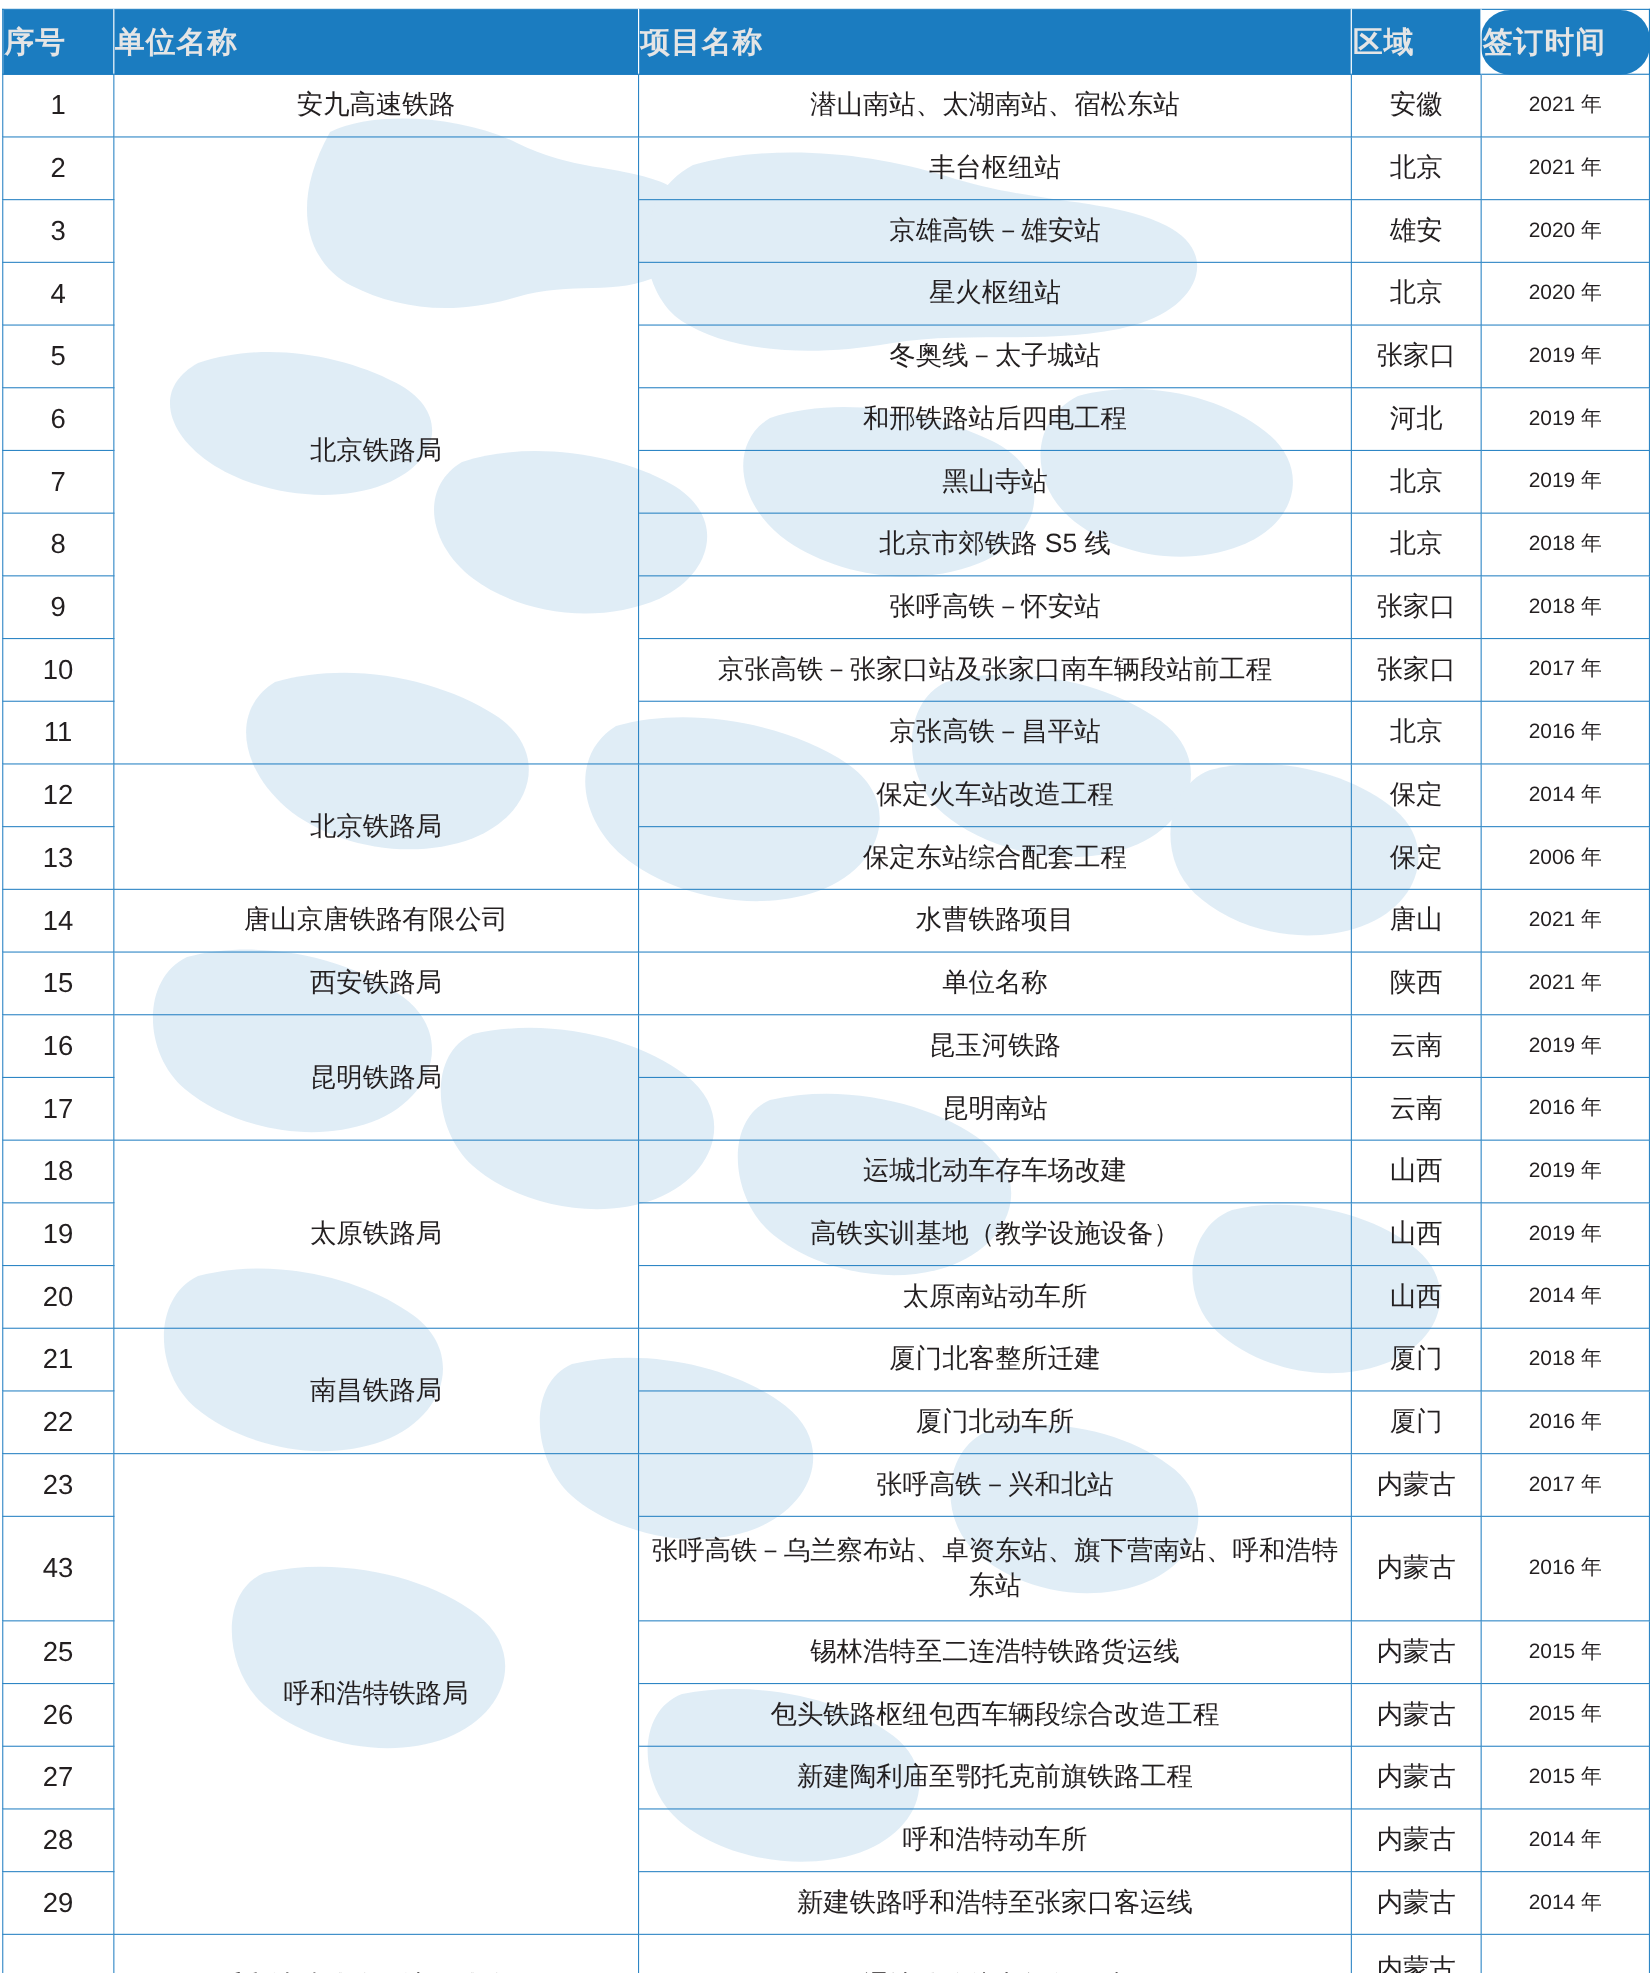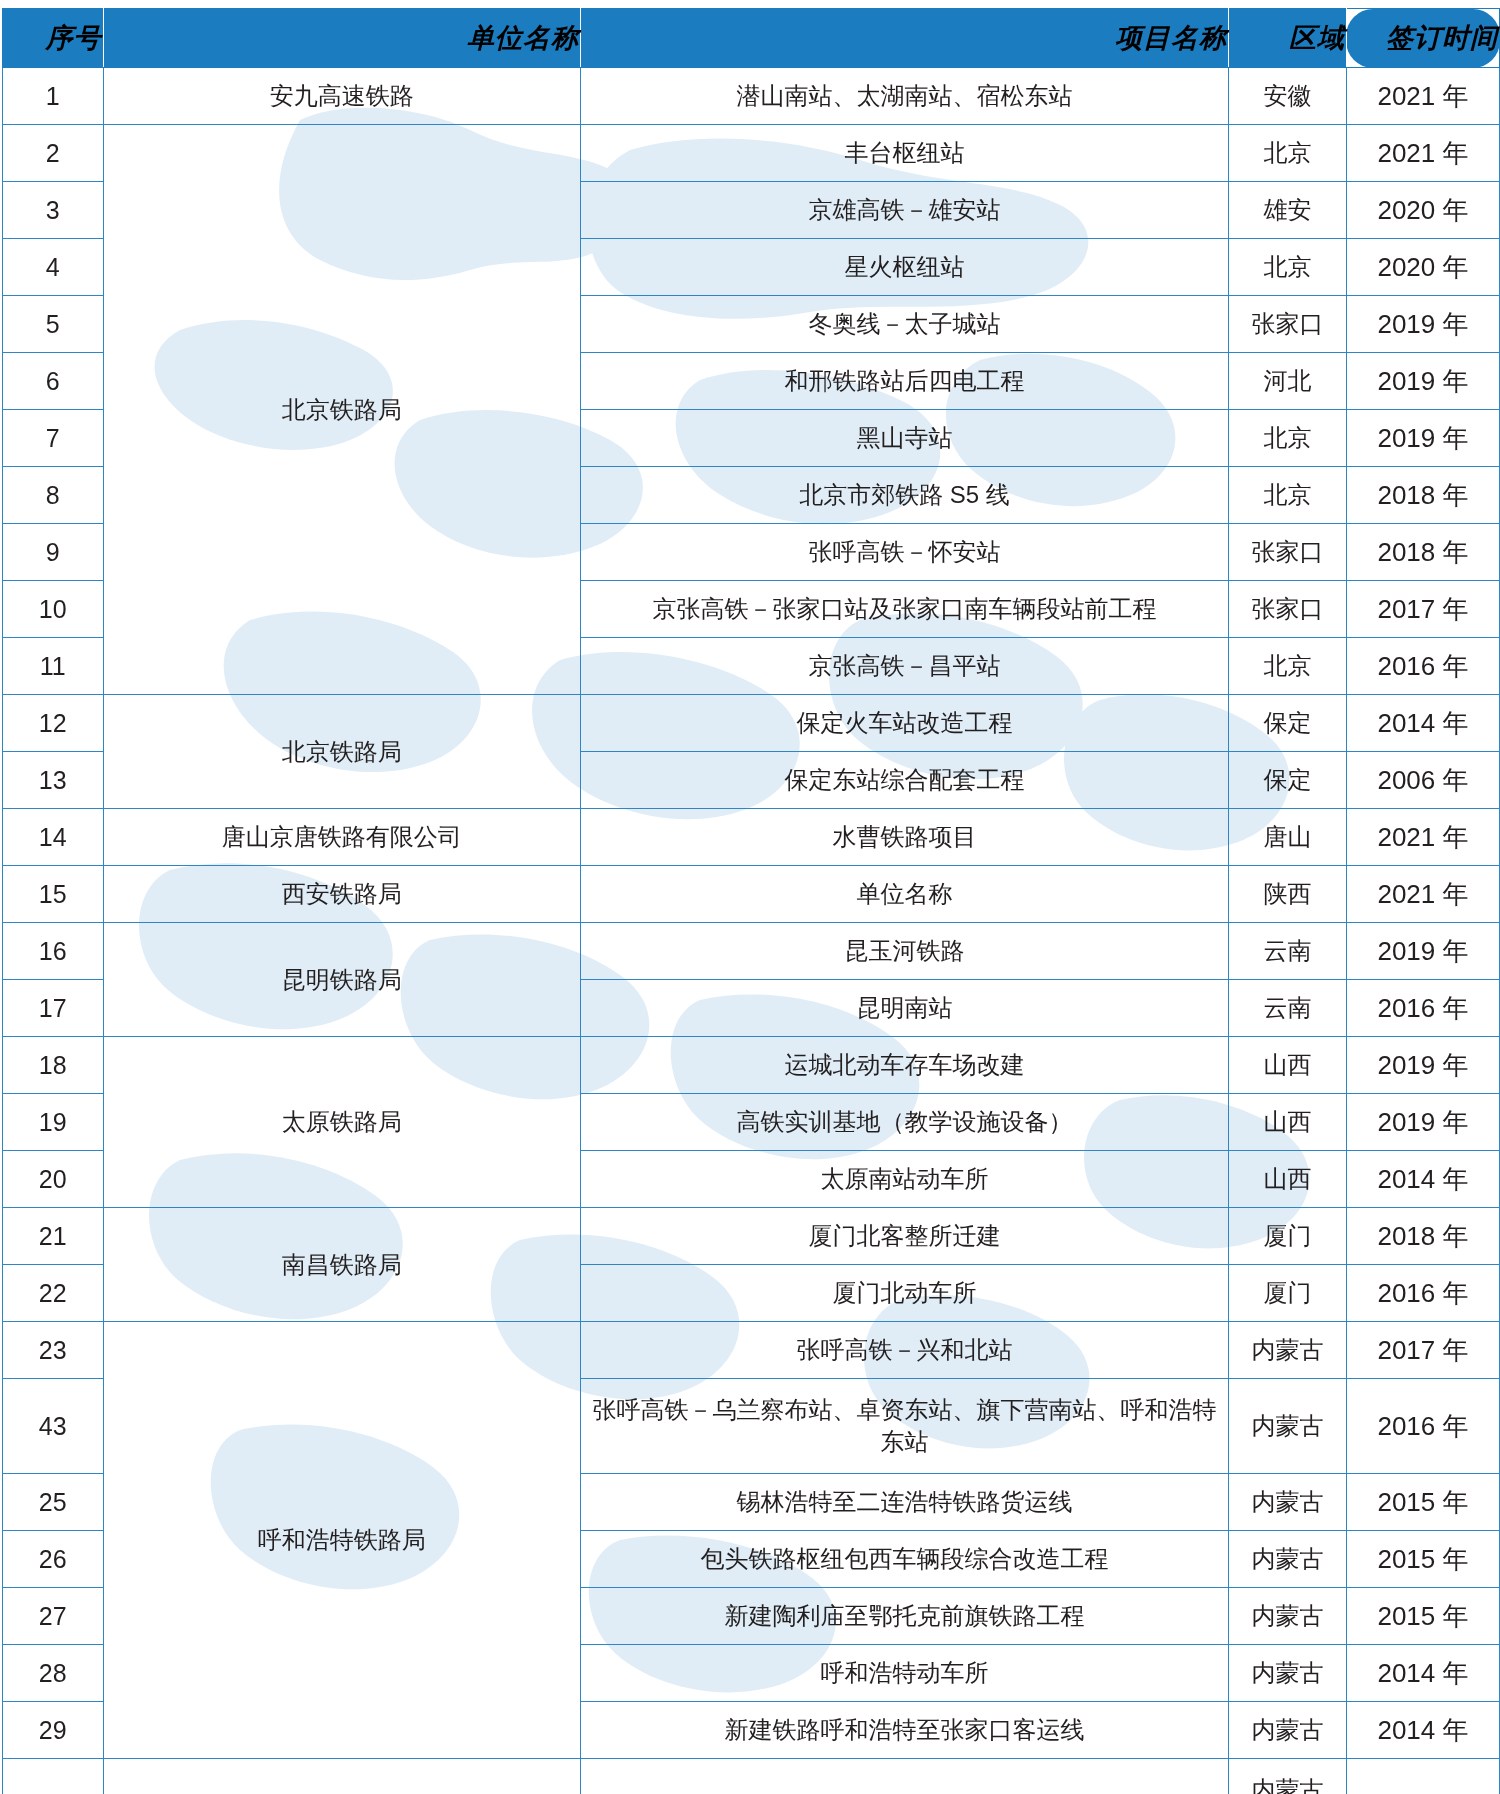--- a/index.html
+++ b/index.html
@@ -40,30 +40,29 @@
     margin: 8px 0 0 2px;
   }
   table.proj col.c-seq   { width: 92px; }
   table.proj col.c-unit  { width: 437px; }
   table.proj col.c-proj  { width: 593px; }
   table.proj col.c-area  { width: 108px; }
   table.proj col.c-date  { width: 140px; }
 
   table.proj thead th {
     background: #1b7cc0;
-    color: #000000;
+    color: #e5e5e5;
     font-size: 27px;
     font-weight: bold;
     letter-spacing: 1px;
     height: 56px;
     border: 1px solid #1b7cc0;
     border-right-color: #ffffff;
-    text-align: right;
+    text-align: left;
     vertical-align: middle;
-    font-style: italic;
   }
   table.proj thead th:last-child { border-right-color: #1b7cc0; border-radius: 27px; }
 
   table.proj td {
     border: 1px solid #2e86c5;
     font-size: 24px;
     text-align: center;
     vertical-align: middle;
     height: 48px;
     padding: 4px 6px;
@@ -71,21 +70,21 @@
     background: transparent;
     color: #231f20;
   }
   table.proj td.unit,
   table.proj td.seq,
   table.proj td.area,
   table.proj td.date { white-space: pre-line; }
   table.proj td.proj { white-space: normal; }
   table.proj td.tall { height: 86px; }
   table.proj td.seq { font-size: 25px; }
-  table.proj td.date { font-size: 26px; margin-top: 32px; }
+  table.proj td.date { font-size: 19px; margin-top: 32px; }
 </style>
 </head>
 <body>
 
 <div class="page">
 
   <svg class="watermark" viewBox="0 0 1500 1794" xmlns="http://www.w3.org/2000/svg" aria-hidden="true">
     <g fill="#dbeaf5" opacity="0.85">
       <path d="M300 120 C340 100 420 105 470 130 C520 155 560 150 600 165 C650 185 640 230 600 250 C560 270 520 255 470 270 C410 288 360 280 320 260 C280 240 262 188 300 120 Z"></path>
       <path d="M630 150 C700 130 790 138 860 160 C940 186 1010 180 1060 205 C1110 230 1090 280 1030 296 C960 315 880 300 810 312 C730 326 660 318 620 292 C580 266 570 182 630 150 Z"></path>

